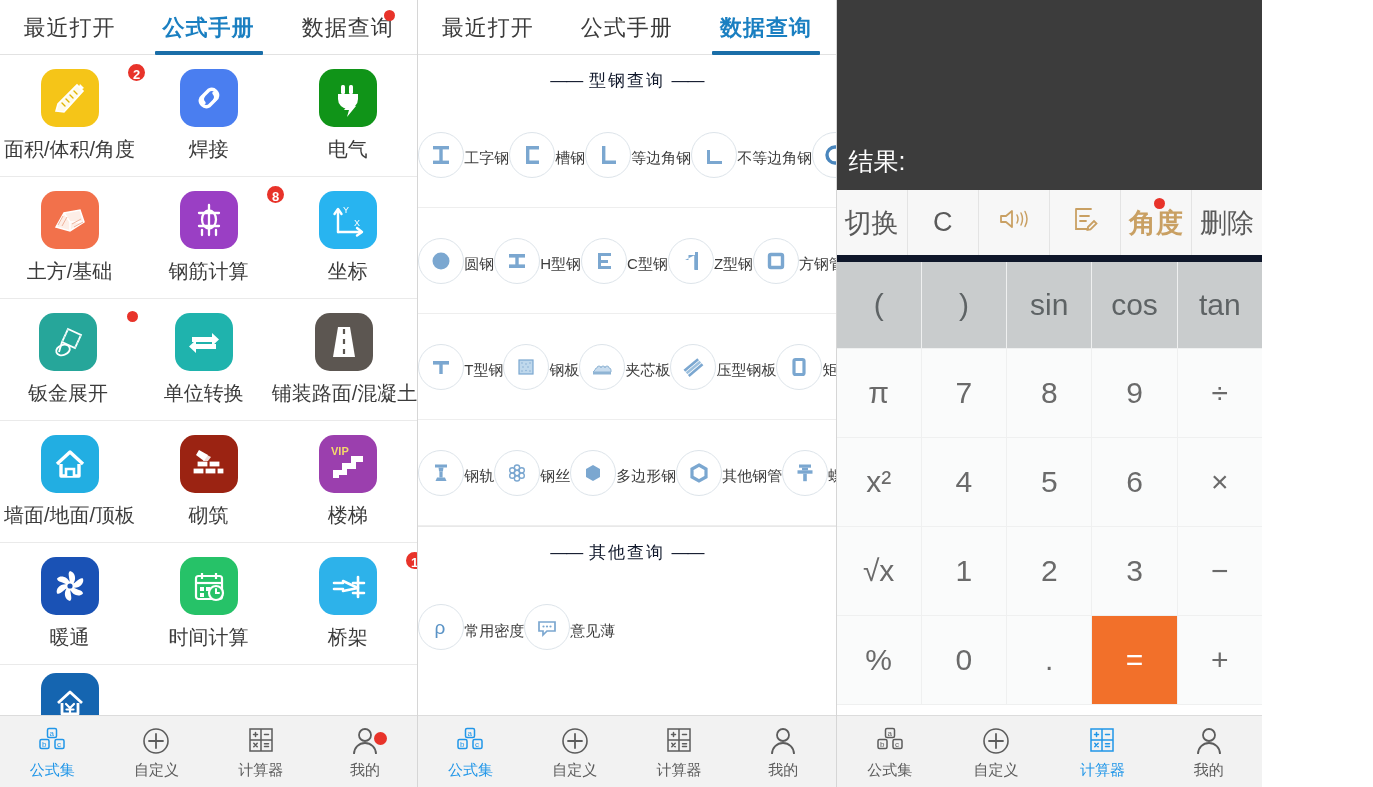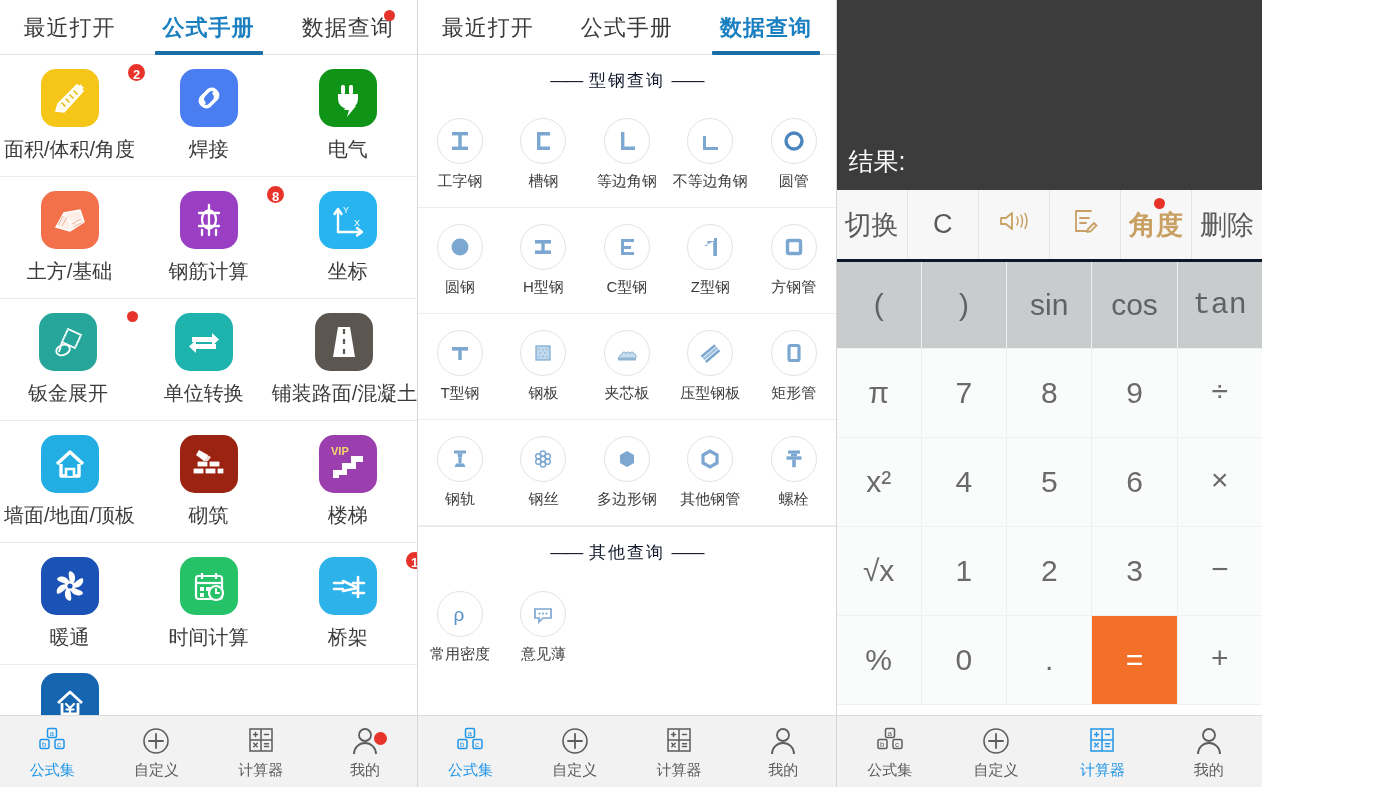--- a/index.html
+++ b/index.html
@@ -63,56 +63,56 @@
   .caption-a { margin-top: 9px; font-size: 20px; color: #3c3c3c; white-space: nowrap; }
 
   
   .sec-head {
     text-align: center; padding: 14px 0 10px;
     font-size: 17px; color: #0f172a; letter-spacing: 2px;
   }
   .sec-head .dash { letter-spacing: -1px; }
   .row-b { display: flex; height: 106px; align-items: center; border-bottom: 1px solid #eeeeee; }
   .row-b.nb { border-bottom: none; }
-  .cell-b { flex: 1; display: flex; flex-direction: column; align-items: center; justify-content: center; }
+  .cell-b { flex: 1; display: flex; flex-direction: row; align-items: center; justify-content: center; }
   .circ {
     width: 46px; height: 46px; border-radius: 50%;
     border: 1px solid #dde4ea; background: #fff;
     display: flex; align-items: center; justify-content: center;
   }
   .caption-b { margin-top: 8px; font-size: 15px; color: #3c3c3c; white-space: nowrap; }
   .sec-sep { height: 1px; background: #e8e8e8; }
 
   
   .calc-display {
     height: 190px; background: #3c3c3c; position: relative;
   }
   .calc-result {
     position: absolute; left: 12px; bottom: 12px;
     color: #ffffff; font-size: 25px;
   }
-  .fnrow { display: flex; height: 72px; background: #f7f7f7; border-bottom: 3px solid #0f172a; justify-content: center; }
+  .fnrow { display: flex; height: 72px; background: #f7f7f7; border-bottom: 7px solid #0f172a; justify-content: center; }
   .fnkey {
     flex: 1; display: flex; align-items: center; justify-content: center;
     border-right: 1px solid #e4e4e4; position: relative;
     font-size: 27px; color: #5a5a5a;
   }
   .fnkey:last-child { border-right: none; }
   .fnkey.gold { color: #c9a063; font-weight: bold; }
   .fnkey .dot {
     position: absolute; top: 8px; right: 26px;
     width: 11px; height: 11px; border-radius: 50%; background: #e8332a;
   }
   .krow { display: flex; }
   .key {
     flex: 1; display: flex; align-items: center; justify-content: center;
     font-size: 30px; color: #6a6a6a; background: #fafbfb;
     border-right: 1px solid #eff0f0; border-bottom: 1px solid #eff0f0;
   }
-  .key:last-child { border-right: none; font-family: Liberation Mono, monospace; }
+  .key:last-child { border-right: none; }
   .key.gray { background: #c9cccd; color: #5e6365; }
   .key.accent { background: #f2702a; color: #fff; }
 
   
   .bottomnav {
     position: absolute; left: 0; bottom: 0; width: 100%;
     height: 72px; background: #f2f2f2; border-top: 1px solid #dcdcdc;
     display: flex; align-items: center;
   }
   .navitem {

